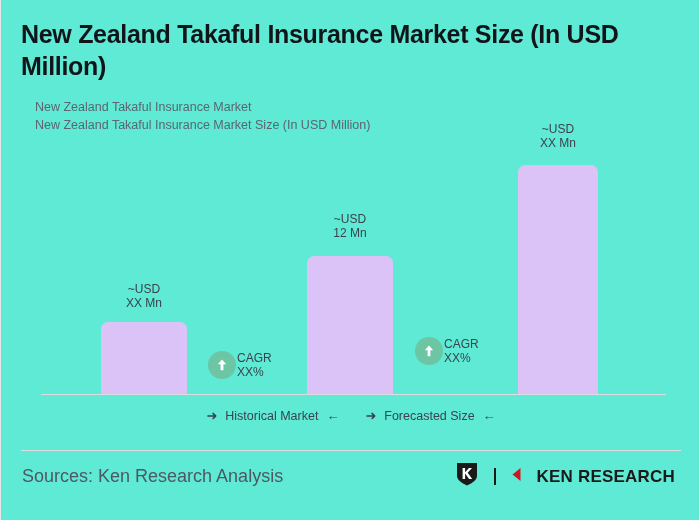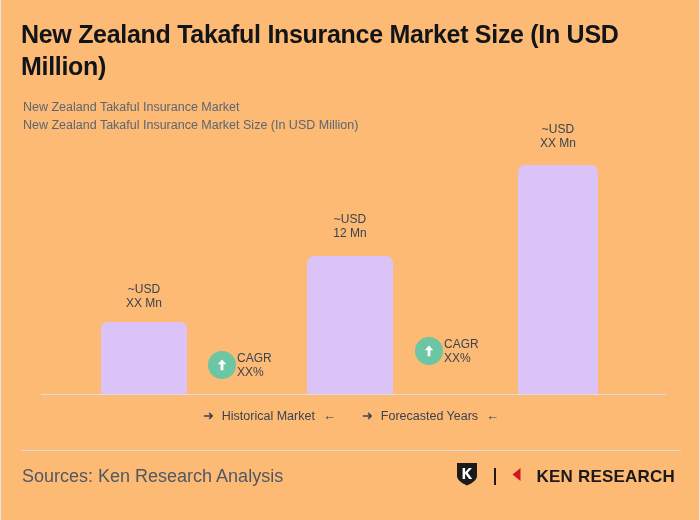--- a/index.html
+++ b/index.html
@@ -13,41 +13,41 @@
     font-family: "Liberation Sans", sans-serif;
     color: #232a33;
     overflow: hidden;
     position: relative;
   }
   #page {
     position: absolute;
     left: 0; top: 0;
     width: 700px;
     height: 520px;
-    background: #fdba74;
+    background: #5eead4;
     border-left: 1px solid #e6e6ea;
     border-right: 1px solid #e6e6ea;
     box-sizing: border-box;
   }
 
   
   .title {
     position: absolute;
     left: 20px;
     top: 18px;
     width: 650px;
     font-size: 25px;
     line-height: 32px;
     font-weight: bold;
     letter-spacing: -0.3px;
     color: #111418;
   }
   .subtitle {
     position: absolute;
-    left: 22px;
+    left: 34px;
     font-size: 12.5px;
     line-height: 18px;
     color: #5b6573;
     white-space: nowrap;
   }
   .subtitle-1 { top: 98px; }
   .subtitle-2 { top: 116px; }
 
   
   .plot {
@@ -214,21 +214,21 @@
   </div>
 
   <div class="periods">
     <div class="period">
       <span class="arw">➜</span>
       <span>Historical Market</span>
       <span class="arw">←</span>
     </div>
     <div class="period">
       <span class="arw">➜</span>
-      <span>Forecasted Years</span>
+      <span>Forecasted Size</span>
       <span class="arw">←</span>
     </div>
   </div>
 
   <div class="footer-rule"></div>
   <div class="sources">Sources: Ken Research Analysis</div>
 
   <div class="logo">
     <span>
       <svg width="22" height="24" viewBox="0 0 22 24" aria-hidden="true">

